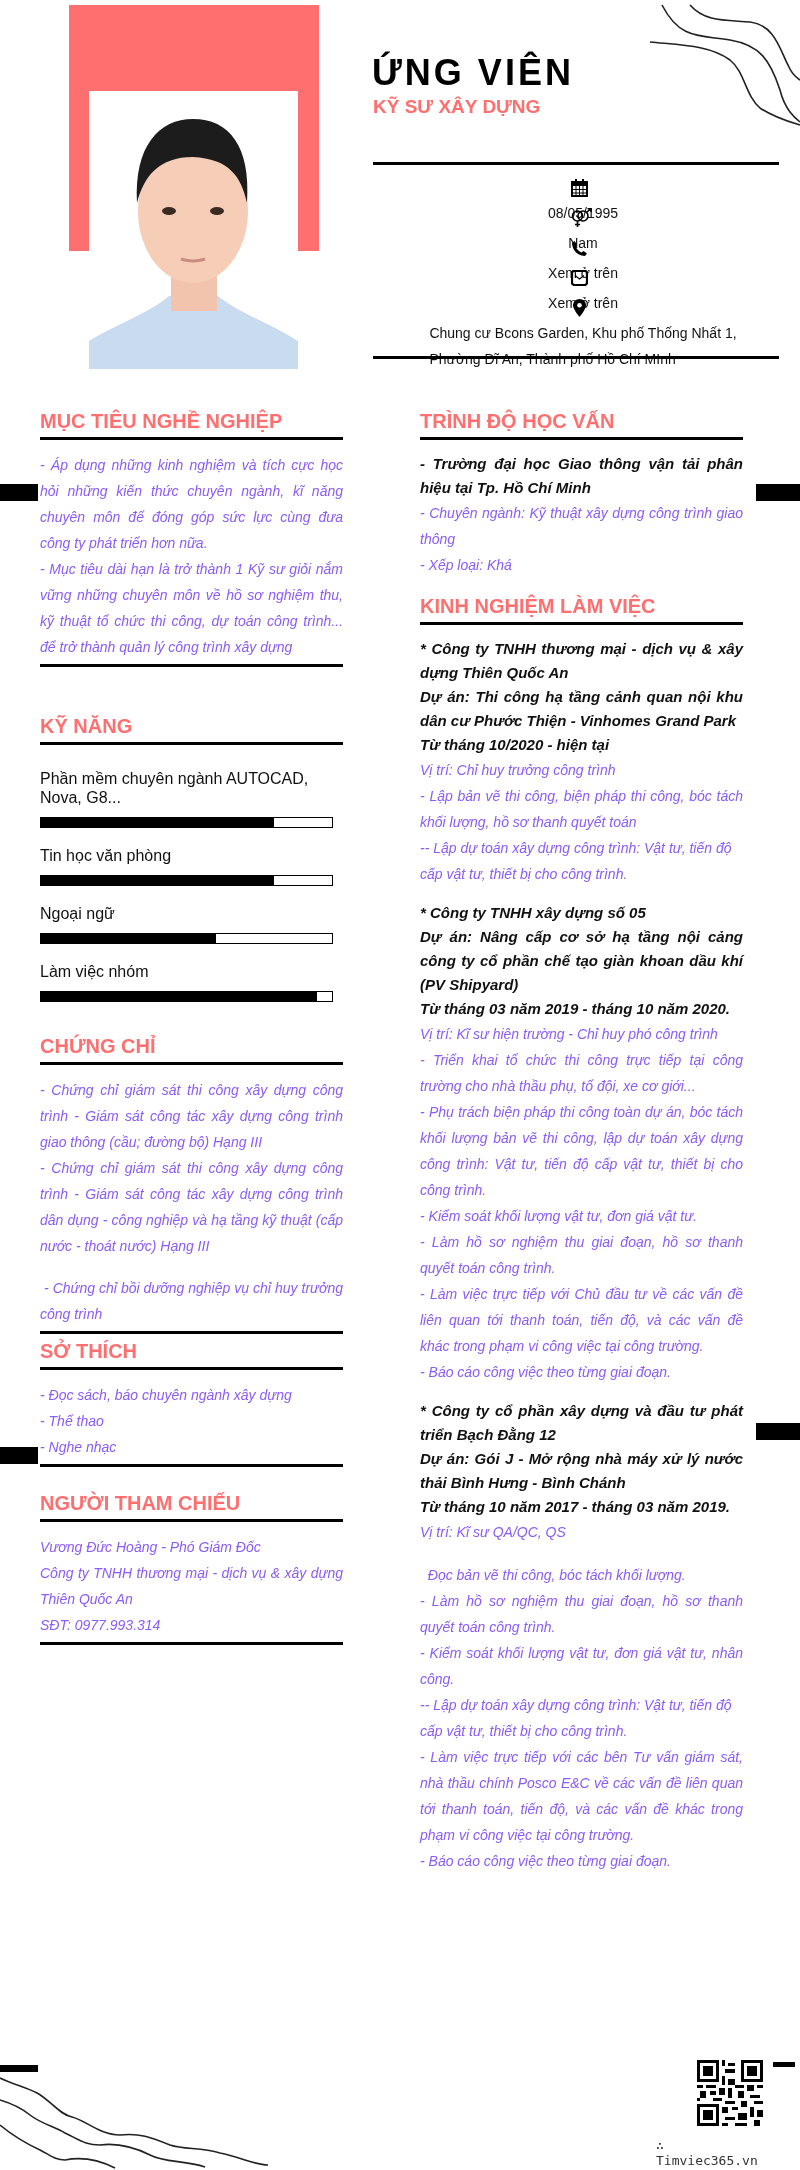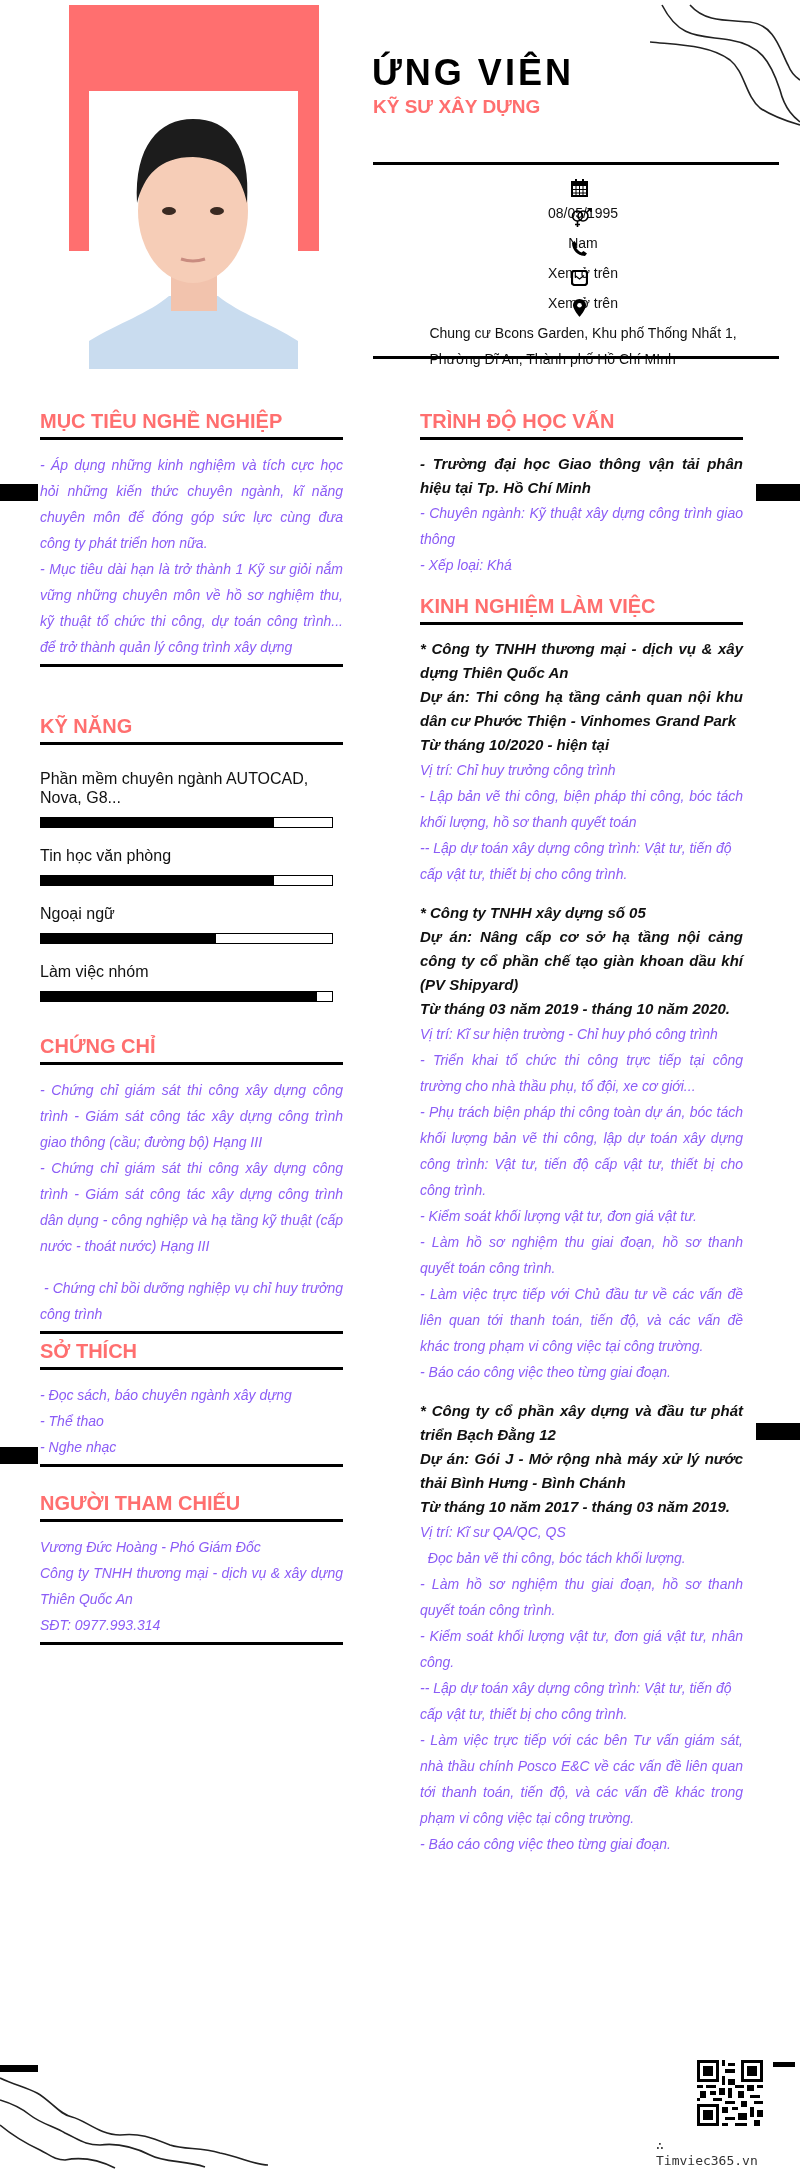--- a/index.html
+++ b/index.html
@@ -251,21 +251,21 @@
         <div>- Báo cáo công việc theo từng giai đoạn.</div>
       </div>
     </div>
 
     <div class="exp-block">
       <div class="exp-head">* Công ty cổ phần xây dựng và đầu tư phát triển Bạch Đằng 12</div>
       <div class="exp-head">Dự án: Gói J - Mở rộng nhà máy xử lý nước thải Bình Hưng - Bình Chánh</div>
       <div class="exp-head">Từ tháng 10 năm 2017 - tháng 03 năm 2019.</div>
       <div class="body-text">
         <div>Vị trí: Kĩ sư QA/QC, QS</div>
-        <div style="white-space:pre-wrap;">  Đọc bản vẽ thi công, bóc tách khối lượng.</div>
+        <div style="white-space:pre-wrap;margin-top:17px;">  Đọc bản vẽ thi công, bóc tách khối lượng.</div>
         <div>- Làm hồ sơ nghiệm thu giai đoạn, hồ sơ thanh quyết toán công trình.</div>
         <div>- Kiểm soát khối lượng vật tư, đơn giá vật tư, nhân công.</div>
         <div style="text-align:left;">-- Lập dự toán xây dựng công trình: Vật tư, tiến độ cấp vật tư, thiết bị cho công trình.</div>
         <div>- Làm việc trực tiếp với các bên Tư vấn giám sát, nhà thầu chính Posco E&amp;C về các vấn đề liên quan tới thanh toán, tiến độ, và các vấn đề khác trong phạm vi công việc tại công trường.</div>
         <div>- Báo cáo công việc theo từng giai đoạn.</div>
       </div>
     </div>
   </div>
 
   <svg class="qr" viewBox="0 0 21 21" shape-rendering="crispEdges">

